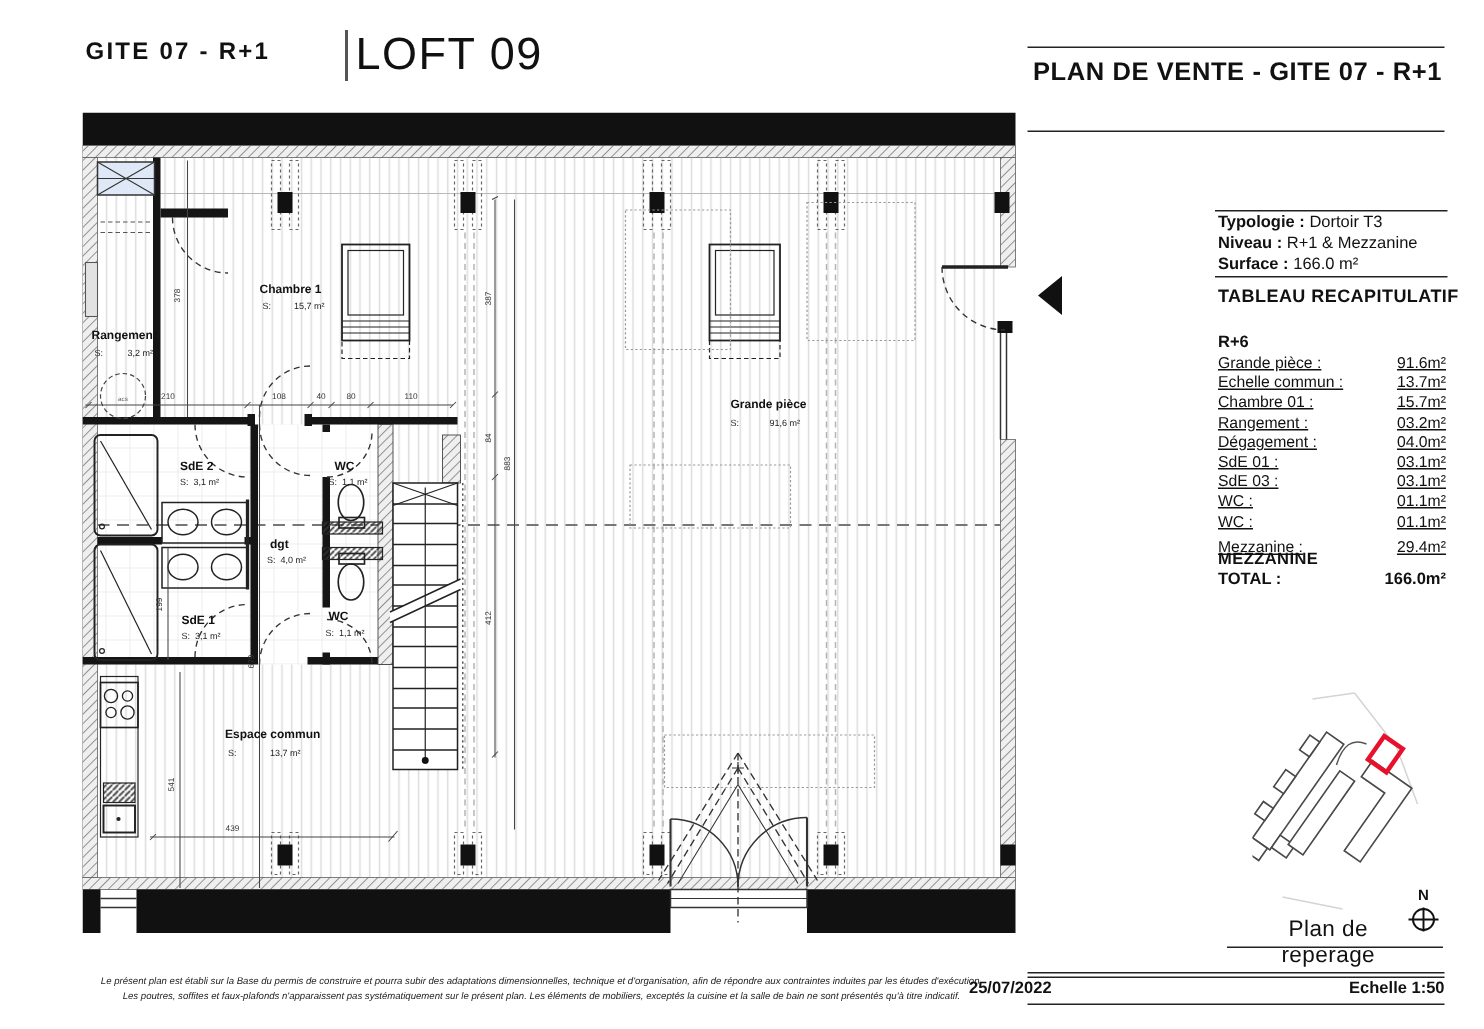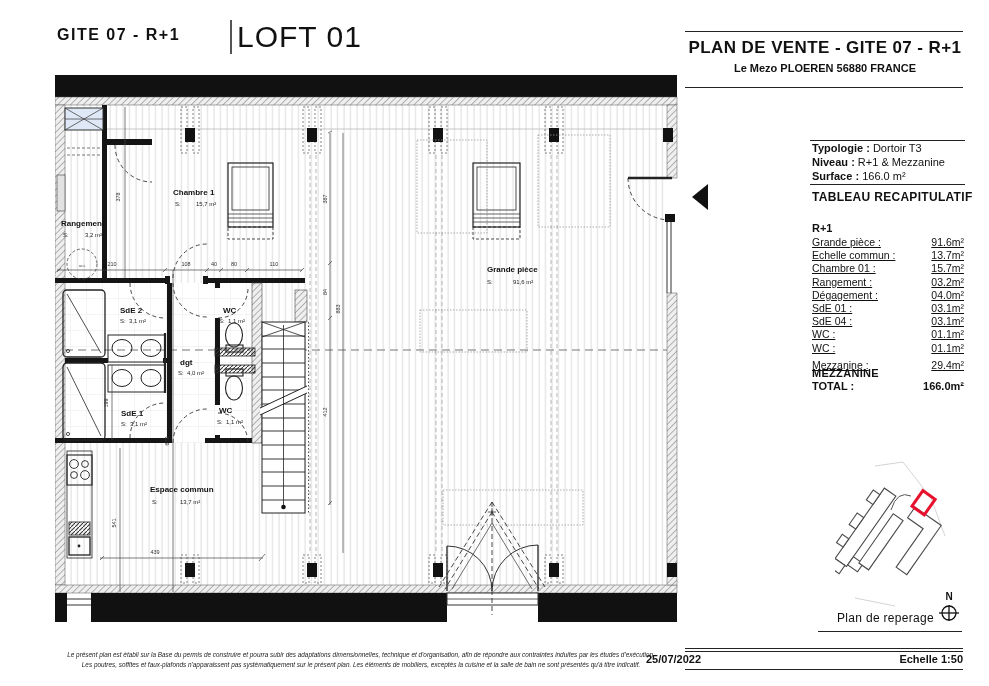--- a/index.html
+++ b/index.html
@@ -18,37 +18,37 @@
   .tbl-head{left:812px;top:190px;font-size:12px;font-weight:800;letter-spacing:.3px;}
   .sec-head{left:812px;top:222px;font-size:11px;font-weight:800;}
   .rows{left:812px;top:236px;width:152px;}
   .row{display:flex;justify-content:space-between;font-size:10.5px;line-height:13.2px;text-decoration:underline;}
   .mezz-head{left:812px;top:344px;font-size:11px;font-weight:800;letter-spacing:.3px;margin-top:23px;}
   .rows2{left:812px;top:359px;width:152px;}
   .totrow{left:812px;top:380px;width:152px;display:flex;justify-content:space-between;
           font-size:11px;font-weight:800;}
   .tri{left:692px;top:184px;width:0;height:0;border-top:13px solid transparent;
        border-bottom:13px solid transparent;border-right:16px solid #111;}
-  .map-caption{left:828px;top:611px;width:115px;text-align:center;font-size:12px;letter-spacing:.3px;}
+  .map-caption{left:828px;top:611px;width:115px;text-align:center;font-size:15px;letter-spacing:.3px;}
   .foot-date{left:646px;top:653px;font-size:11px;font-weight:700;}
   .foot-scale{left:685px;top:653px;width:278px;text-align:right;font-size:11px;font-weight:700;}
   .disclaimer{left:45px;top:650px;width:632px;text-align:center;font-size:6.4px;
               font-style:italic;line-height:10px;color:#222;}
   svg text{font-family:"Liberation Sans",sans-serif;}
   .rname{font-size:8px;font-weight:700;fill:#111;}
   .rarea{font-size:6px;fill:#222;}
   .dim{font-size:5.5px;fill:#333;}
 </style>
 </head>
 <body>
 
 <div class="page">
 
   <div class="abs hdr-ref">GITE 07 - R+1</div>
-  <div class="abs hdr-title">LOFT 01</div>
+  <div class="abs hdr-title">LOFT 09</div>
 
   <svg class="abs" style="left:55px;top:75px;" width="630" height="570" viewBox="0 0 630 570">
     <defs>
       <pattern id="ins" width="4.5" height="4.5" patternUnits="userSpaceOnUse" patternTransform="rotate(45)">
         <rect width="4.5" height="4.5" fill="#efefef"></rect>
         <line x1="0" y1="0" x2="0" y2="4.5" stroke="#8f8f8f" stroke-width="1.3"></line>
       </pattern>
       <pattern id="flr" width="6.5" height="10" patternUnits="userSpaceOnUse">
         <line x1="3" y1="0" x2="3" y2="10" stroke="#dcdcdc" stroke-width="1"></line>
       </pattern>
@@ -318,33 +318,32 @@
       <text class="rarea" x="125" y="429">13,7 m²</text>
 
       <text x="27" y="192" text-anchor="middle" style="font-size:4.2px;fill:#555">acs</text>
     </g>
   </svg>
 
   <div class="abs tri"></div>
 
   <div class="rule" style="left:685px;top:31px;width:278px;"></div>
   <div class="abs panel-title">PLAN DE VENTE - GITE 07 - R+1</div>
-  <div class="abs panel-addr">Le Mezo PLOEREN 56880 FRANCE</div>
   <div class="rule" style="left:685px;top:87px;width:278px;"></div>
 
   <div class="rule" style="left:810px;top:140px;width:155px;"></div>
   <div class="abs info">
     <div><span class="b">Typologie :</span> <span>Dortoir T3</span></div>
     <div><span class="b">Niveau :</span> <span>R+1 &amp; Mezzanine</span></div>
     <div><span class="b">Surface :</span> <span>166.0 m²</span></div>
   </div>
   <div class="rule" style="left:810px;top:184px;width:155px;"></div>
 
   <div class="abs tbl-head">TABLEAU RECAPITULATIF</div>
-  <div class="abs sec-head">R+1</div>
+  <div class="abs sec-head">R+6</div>
 
   <div class="abs rows">
     <div class="row">
         <span>Grande pièce :</span>
         <span>91.6m²</span>
       </div>
     <div class="row">
         <span>Echelle commun :</span>
         <span>13.7m²</span>
       </div>
@@ -358,21 +357,21 @@
       </div>
     <div class="row">
         <span>Dégagement :</span>
         <span>04.0m²</span>
       </div>
     <div class="row">
         <span>SdE 01 :</span>
         <span>03.1m²</span>
       </div>
     <div class="row">
-        <span>SdE 04 :</span>
+        <span>SdE 03 :</span>
         <span>03.1m²</span>
       </div>
     <div class="row">
         <span>WC :</span>
         <span>01.1m²</span>
       </div>
     <div class="row">
         <span>WC :</span>
         <span>01.1m²</span>
       </div>

